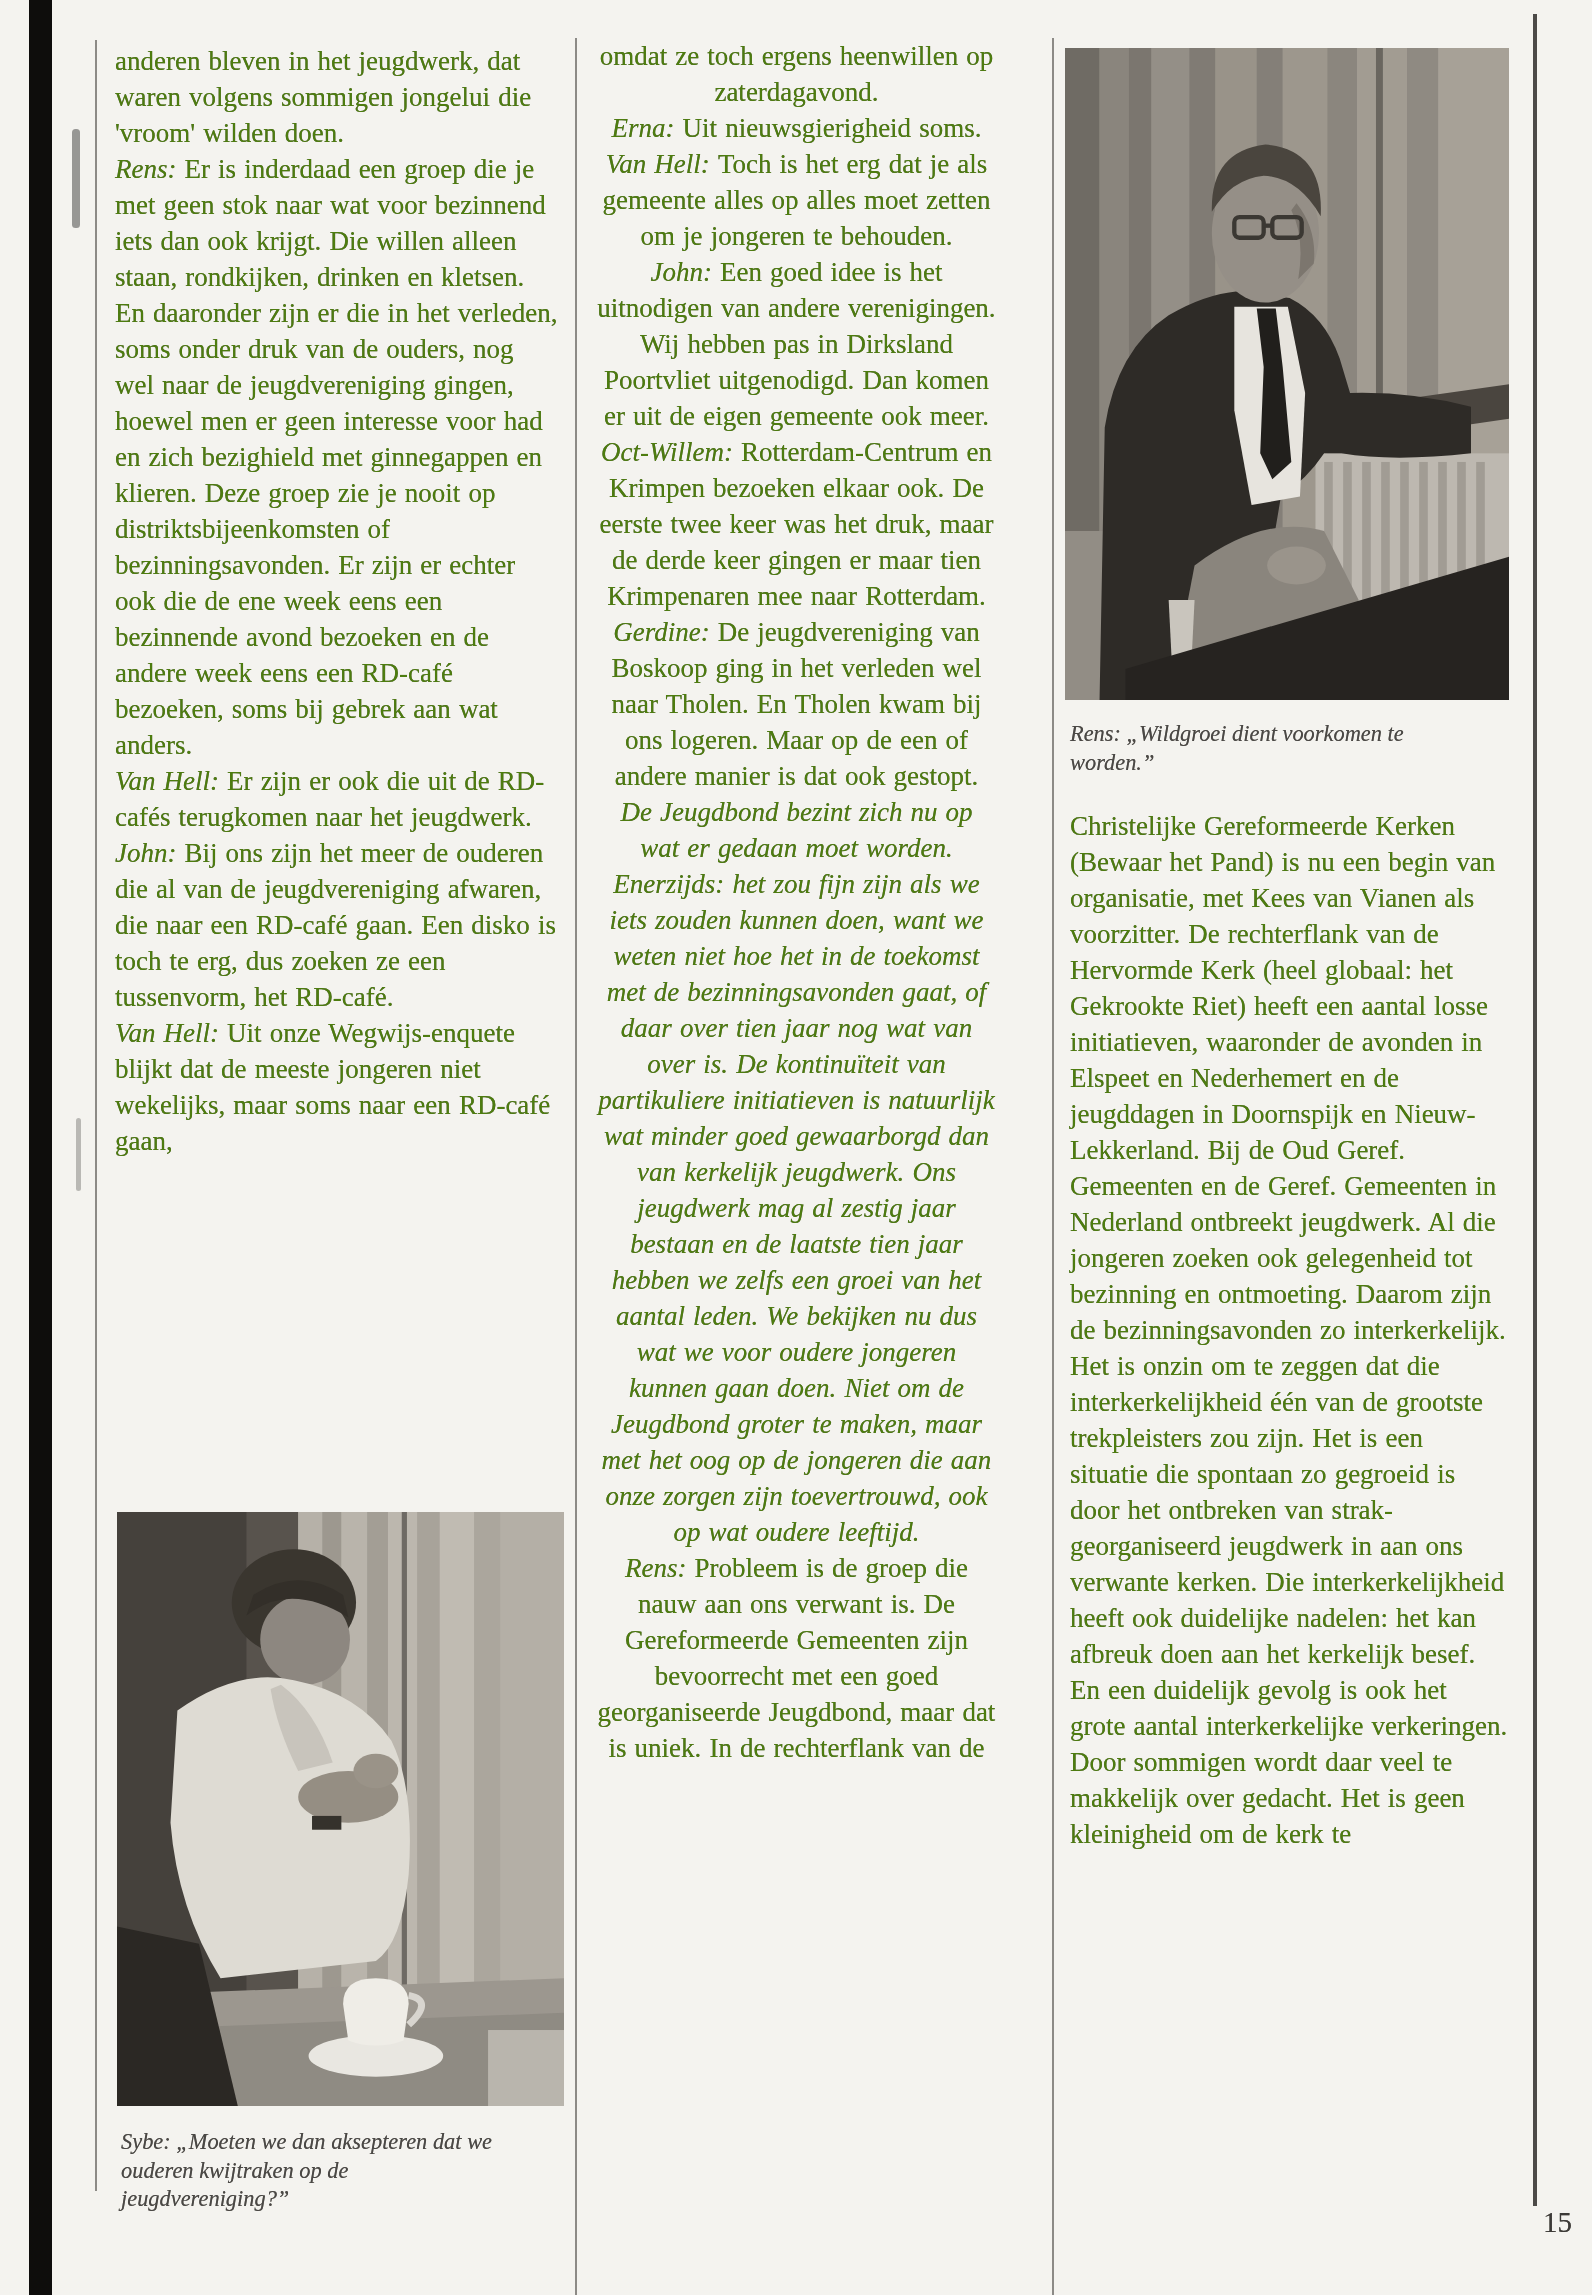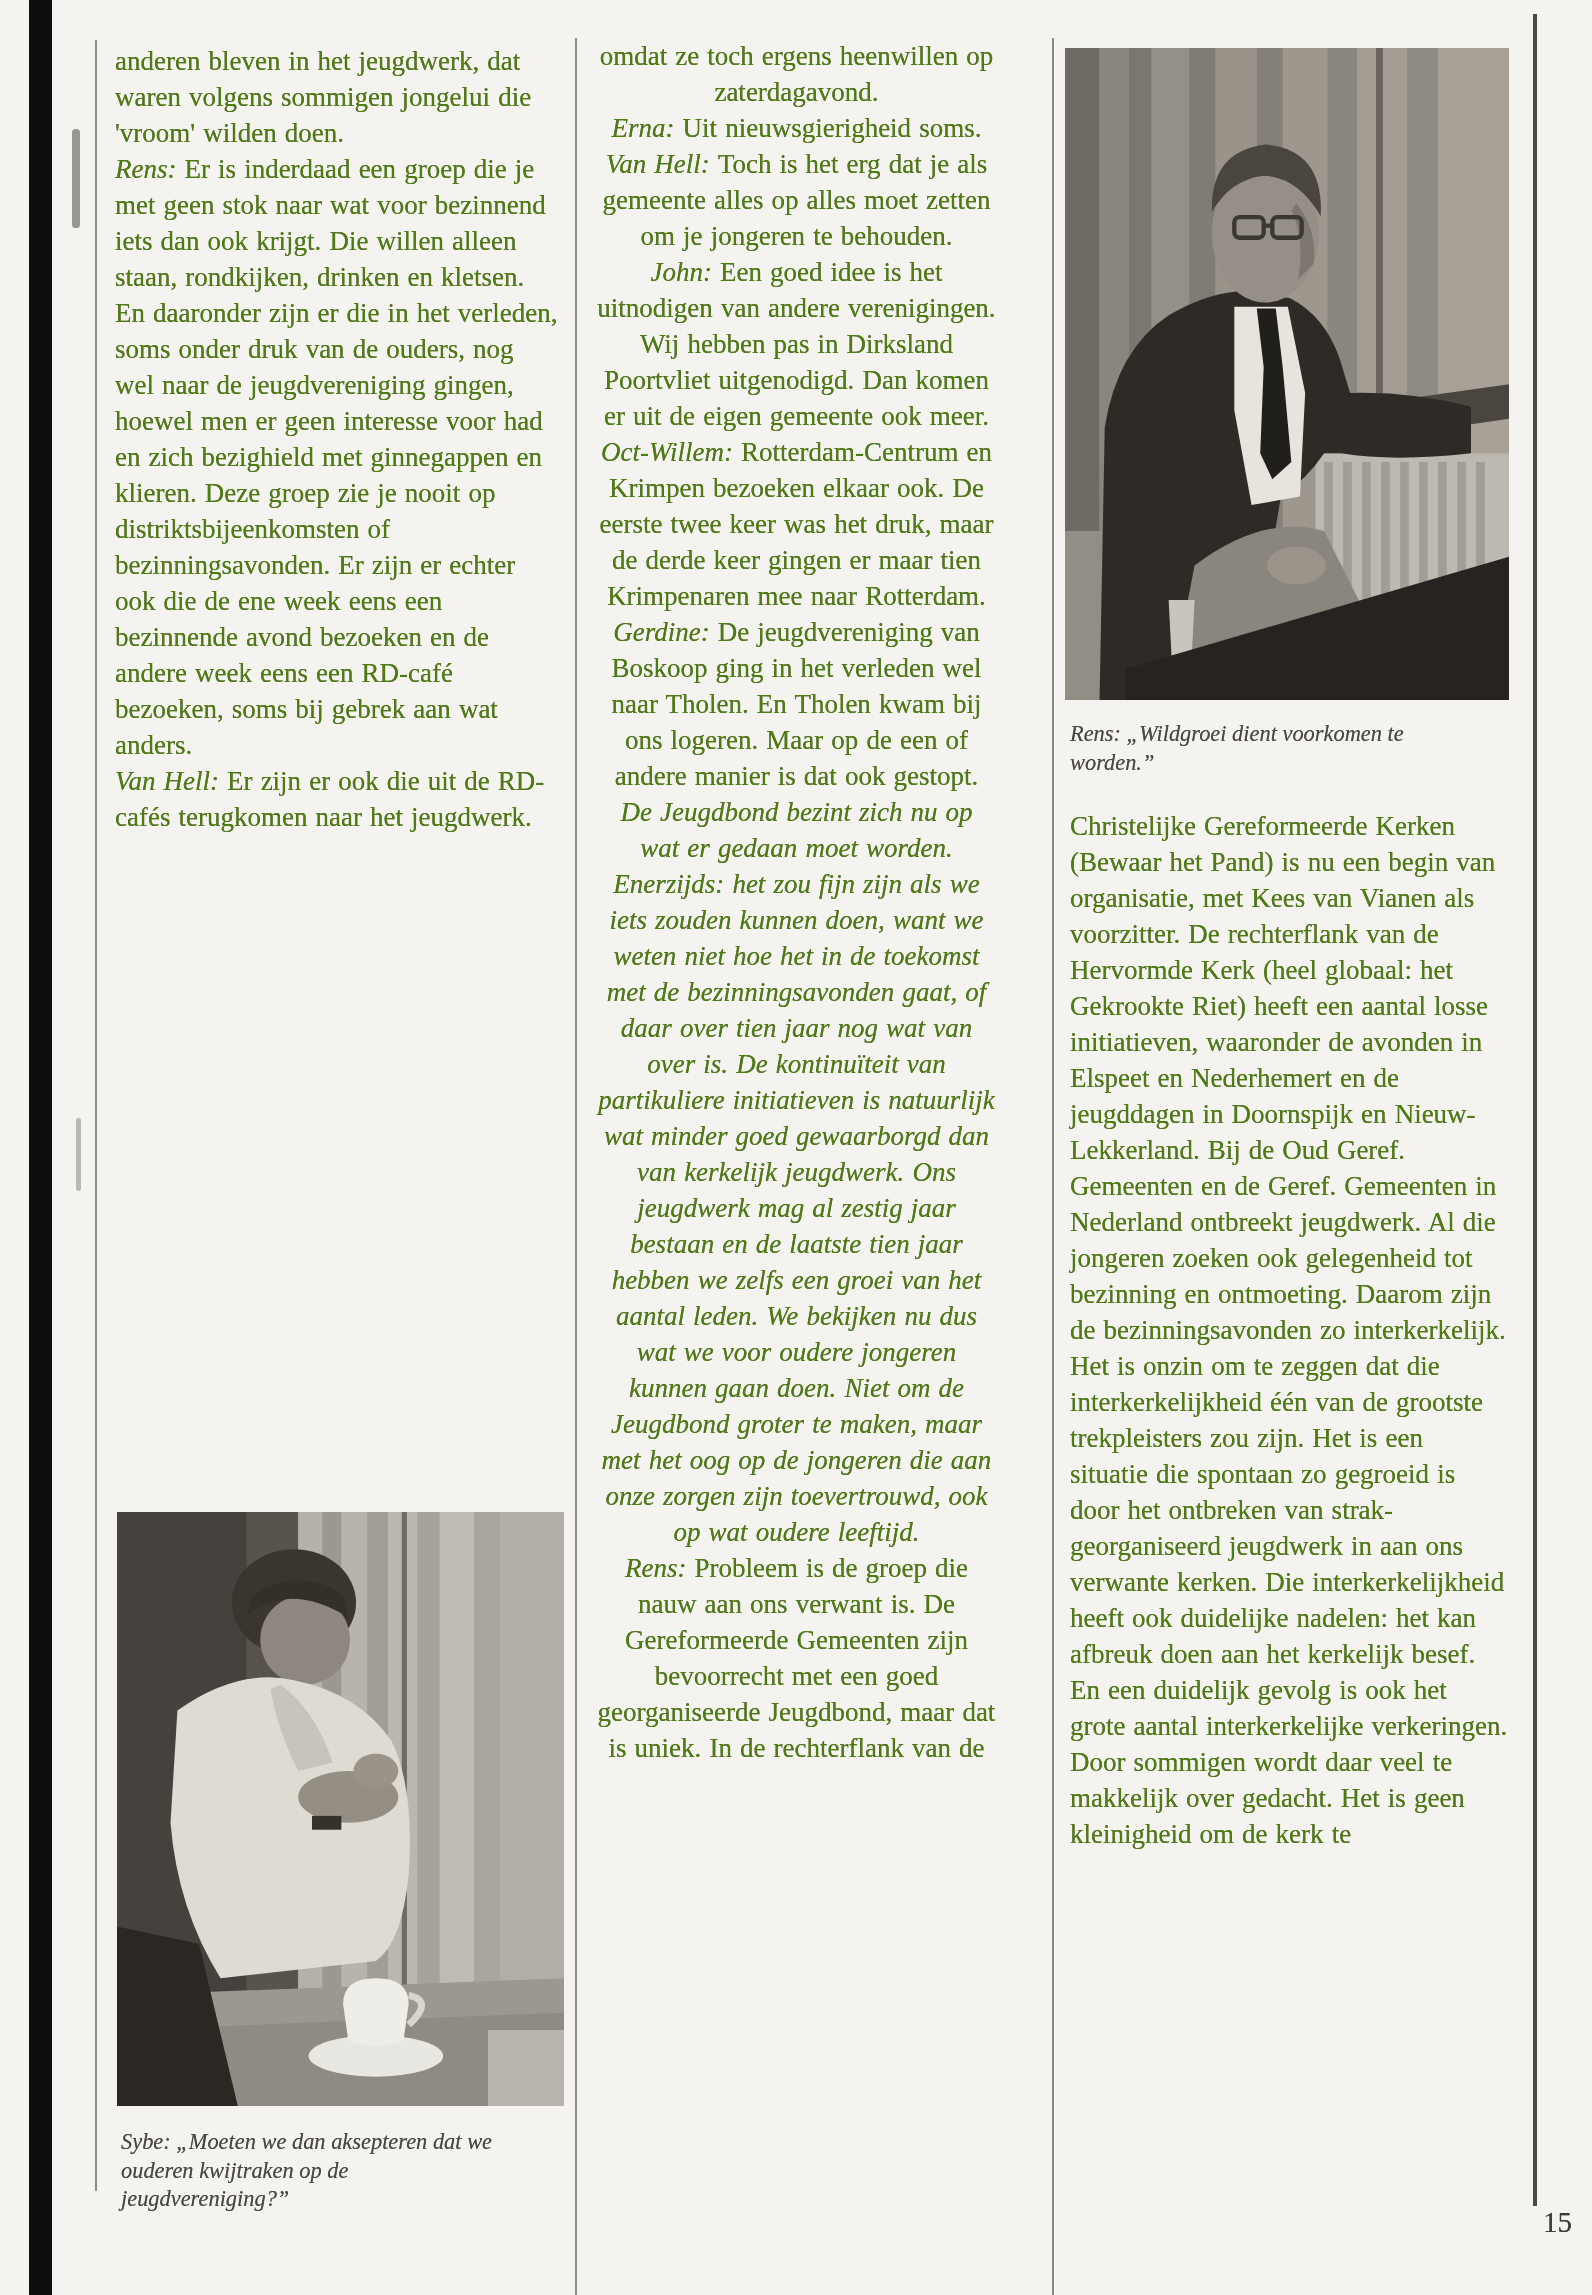--- a/index.html
+++ b/index.html
@@ -55,20 +55,22 @@
 
 <div class="vrule rule-left"></div>
 <div class="vrule rule-mid1"></div>
 <div class="vrule rule-mid2"></div>
 <div class="vrule rule-right"></div>
 
 <div class="col col1">
   <p><span class="sp"></span><span>anderen bleven in het jeugdwerk, dat waren volgens sommigen jongelui die 'vroom' wilden doen.</span></p>
   <p><span class="sp">Rens:</span><span>Er is inderdaad een groep die je met geen stok naar wat voor bezinnend iets dan ook krijgt. Die willen alleen staan, rondkijken, drinken en kletsen. En daaronder zijn er die in het verleden, soms onder druk van de ouders, nog wel naar de jeugdvereniging gingen, hoewel men er geen interesse voor had en zich bezighield met ginnegappen en klieren. Deze groep zie je nooit op distriktsbijeenkomsten of bezinningsavonden. Er zijn er echter ook die de ene week eens een bezinnende avond bezoeken en de andere week eens een RD-café bezoeken, soms bij gebrek aan wat anders.</span></p>
   <p><span class="sp">Van Hell:</span><span>Er zijn er ook die uit de RD-cafés terugkomen naar het jeugdwerk.</span></p>
+  <p><span class="sp">John:</span><span>Bij ons zijn het meer de ouderen die al van de jeugdvereniging afwaren, die naar een RD-café gaan. Een disko is toch te erg, dus zoeken ze een tussenvorm, het RD-café.</span></p>
+  <p><span class="sp">Van Hell:</span><span>Uit onze Wegwijs-enquete blijkt dat de meeste jongeren niet wekelijks, maar soms naar een RD-café gaan,</span></p>
 </div>
 
 <svg class="photo photo-b" viewBox="0 0 518 688" preserveAspectRatio="none" xmlns="http://www.w3.org/2000/svg">
   <rect x="0" y="0" width="518" height="688" fill="#aaa59d"></rect>
   <rect x="0" y="0" width="190" height="688" fill="#45413c"></rect>
   <rect x="150" y="0" width="60" height="688" fill="#58534d"></rect>
   <g>
     <rect x="210" y="0" width="28" height="560" fill="#b6b1a8"></rect>
     <rect x="238" y="0" width="22" height="560" fill="#9d988f"></rect>
     <rect x="260" y="0" width="30" height="560" fill="#b9b4ab"></rect>

